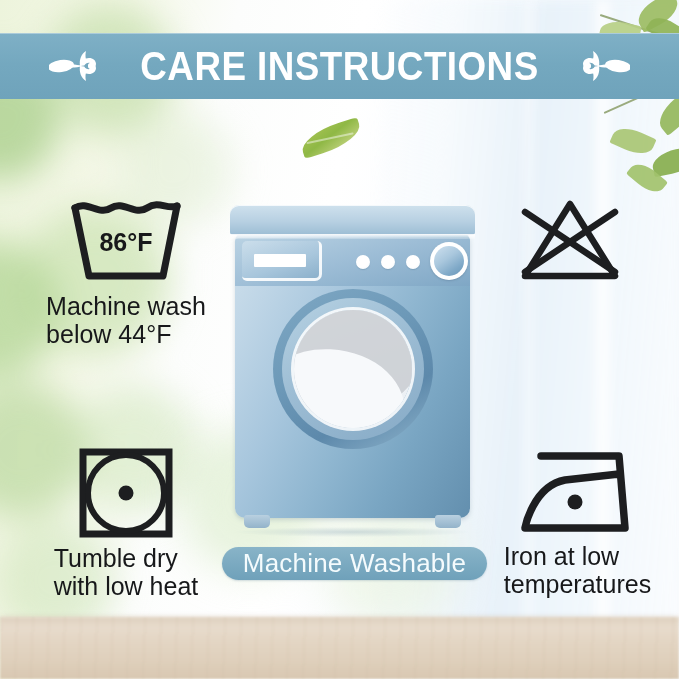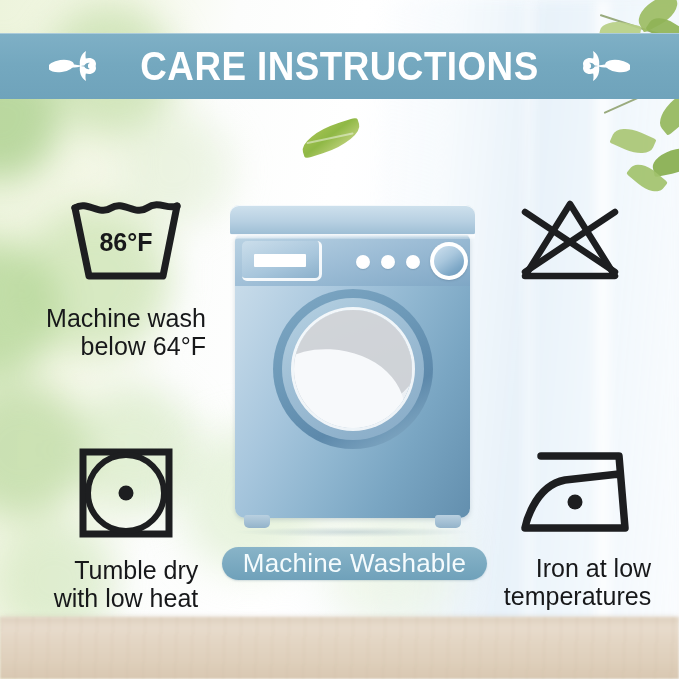--- a/index.html
+++ b/index.html
@@ -215,22 +215,22 @@
     box-shadow:0 1px 2px rgba(110,140,160,.3);
   }
   .pill span{
     color:#f4fbfd;font-size:26px;letter-spacing:.2px;
   }
 
   
   .cell{position:absolute;display:flex;flex-direction:column;align-items:center;}
   .cell .sym{display:block;}
   .cap{
-    text-align:right;color:#17181a;font-size:25px;line-height:1.12;
-    margin-top:16px;white-space:nowrap;
+    text-align:left;color:#17181a;font-size:25px;line-height:1.12;
+    margin-top:4px;white-space:nowrap;
   }
   .cell-tl{left:28px;top:196px;width:196px;}
   .cell-tr{left:470px;top:196px;width:200px;}
   .cell-bl{left:28px;top:446px;width:196px;}
   .cell-br{left:480px;top:446px;width:195px;}
 
   .tubtext{
     font-size:25px;font-weight:bold;fill:#17181a;
     font-family:"Liberation Sans", sans-serif;
   }
@@ -320,21 +320,21 @@
   </div>
 
   <div class="cell cell-tl">
     <svg class="sym" width="118" height="92" viewBox="0 0 118 92">
       <path d="M8 12 C20 4, 32 20, 44 12 C56 4, 68 20, 80 12 C92 4, 100 14, 110 10" fill="none" stroke="#1d1e20" stroke-width="7" stroke-linecap="round"></path>
       <path d="M8 12 L22 80 L96 80 L110 10" fill="none" stroke="#1d1e20" stroke-width="7" stroke-linejoin="round" stroke-linecap="round"></path>
       <text class="tubtext" x="59" y="55" text-anchor="middle">86°F</text>
     </svg>
     <div class="cap">
       <div>Machine wash</div>
-      <div>below 64°F</div>
+      <div>below 44°F</div>
     </div>
   </div>
 
   <div class="cell cell-tr">
     <svg class="sym" width="118" height="92" viewBox="0 0 118 92">
       <path d="M59 8 L104 80 L14 80 Z" fill="none" stroke="#1d1e20" stroke-width="6.5" stroke-linejoin="round"></path>
       <line x1="14" y1="16" x2="104" y2="76" stroke="#1d1e20" stroke-width="6.5" stroke-linecap="round"></line>
       <line x1="104" y1="16" x2="14" y2="76" stroke="#1d1e20" stroke-width="6.5" stroke-linecap="round"></line>
     </svg>
   </div>

